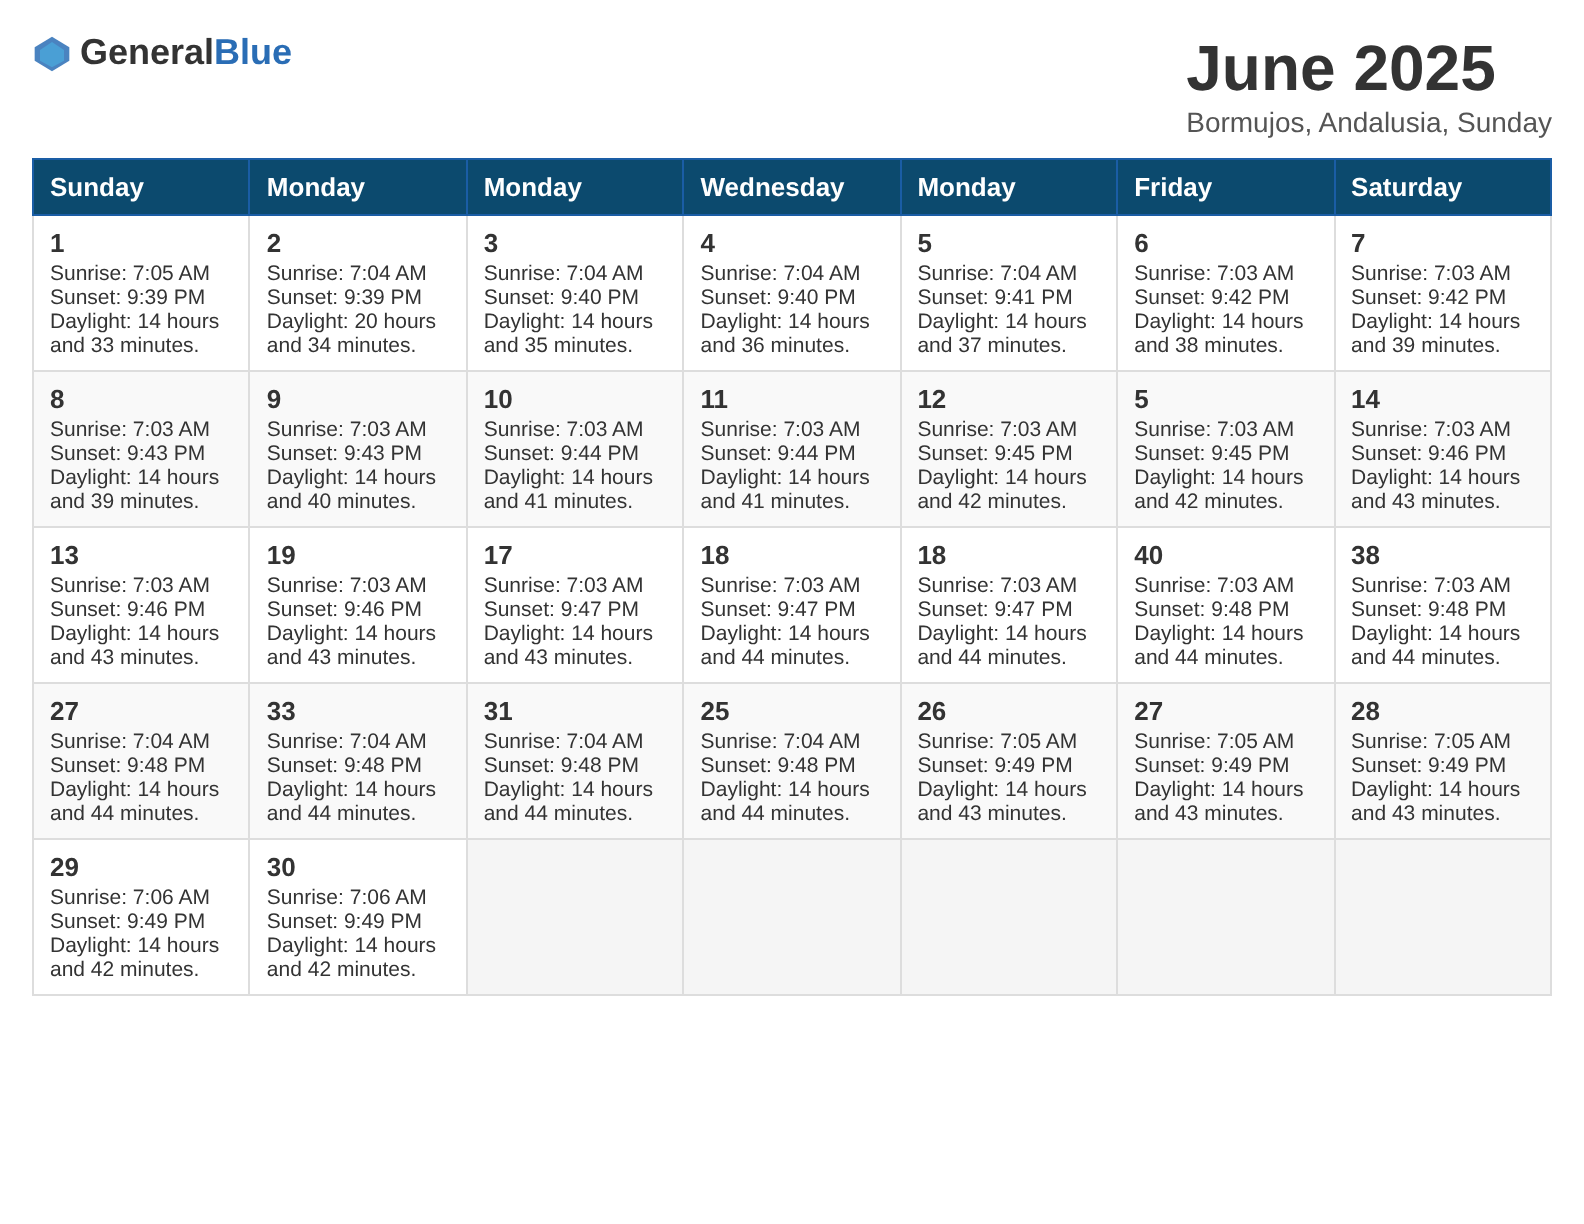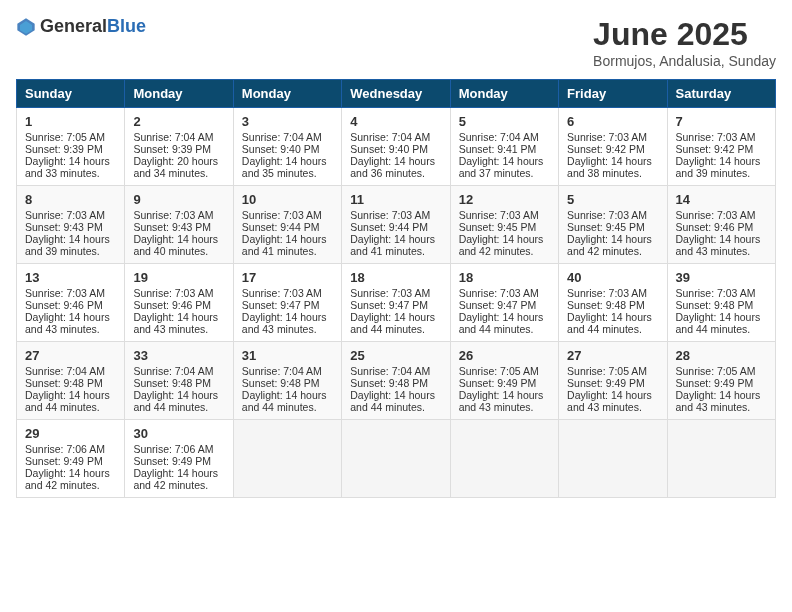--- a/index.html
+++ b/index.html
@@ -234,21 +234,21 @@
         <span>Sunset: 9:47 PM</span><br>
         <span>Daylight: 14 hours and 44 minutes.</span>
       </td>
         <td>
         <span class="day-num">40</span>
         <span>Sunrise: 7:03 AM</span><br>
         <span>Sunset: 9:48 PM</span><br>
         <span>Daylight: 14 hours and 44 minutes.</span>
       </td>
         <td>
-        <span class="day-num">39</span>
+        <span class="day-num">38</span>
         <span>Sunrise: 7:03 AM</span><br>
         <span>Sunset: 9:48 PM</span><br>
         <span>Daylight: 14 hours and 44 minutes.</span>
       </td>
       </tr>
       <tr>
         <td>
         <span class="day-num">27</span>
         <span>Sunrise: 7:04 AM</span><br>
         <span>Sunset: 9:48 PM</span><br>

